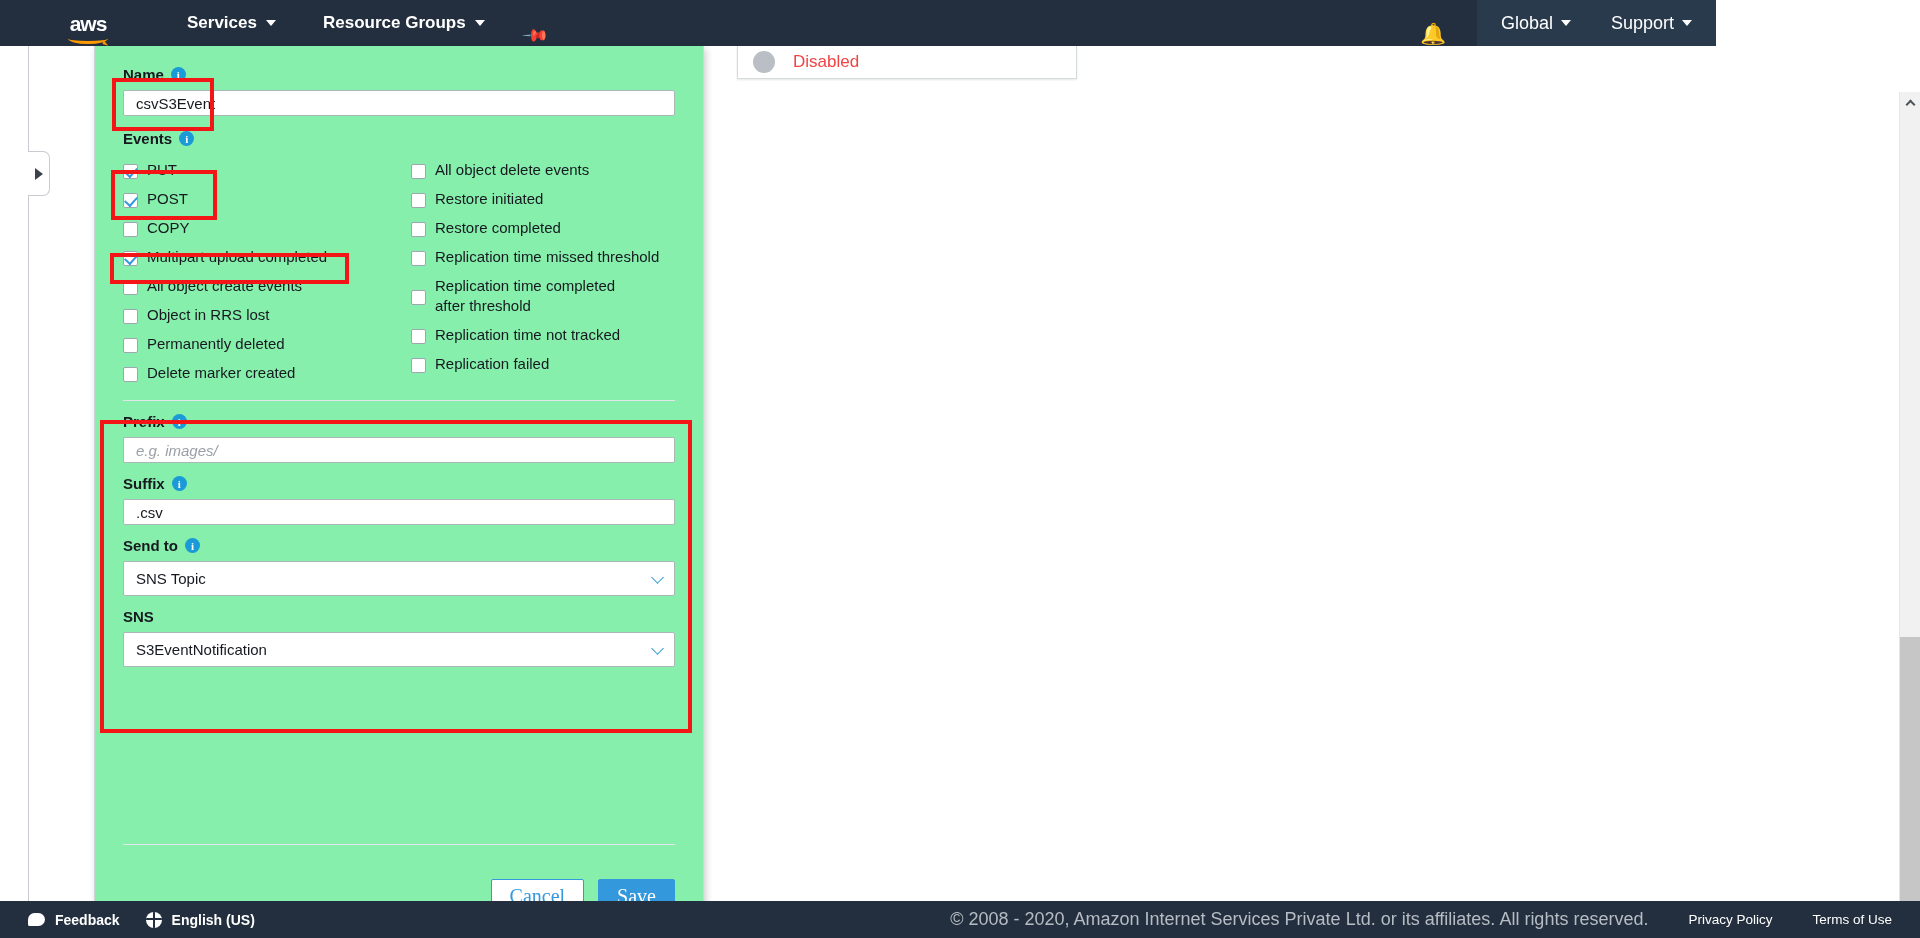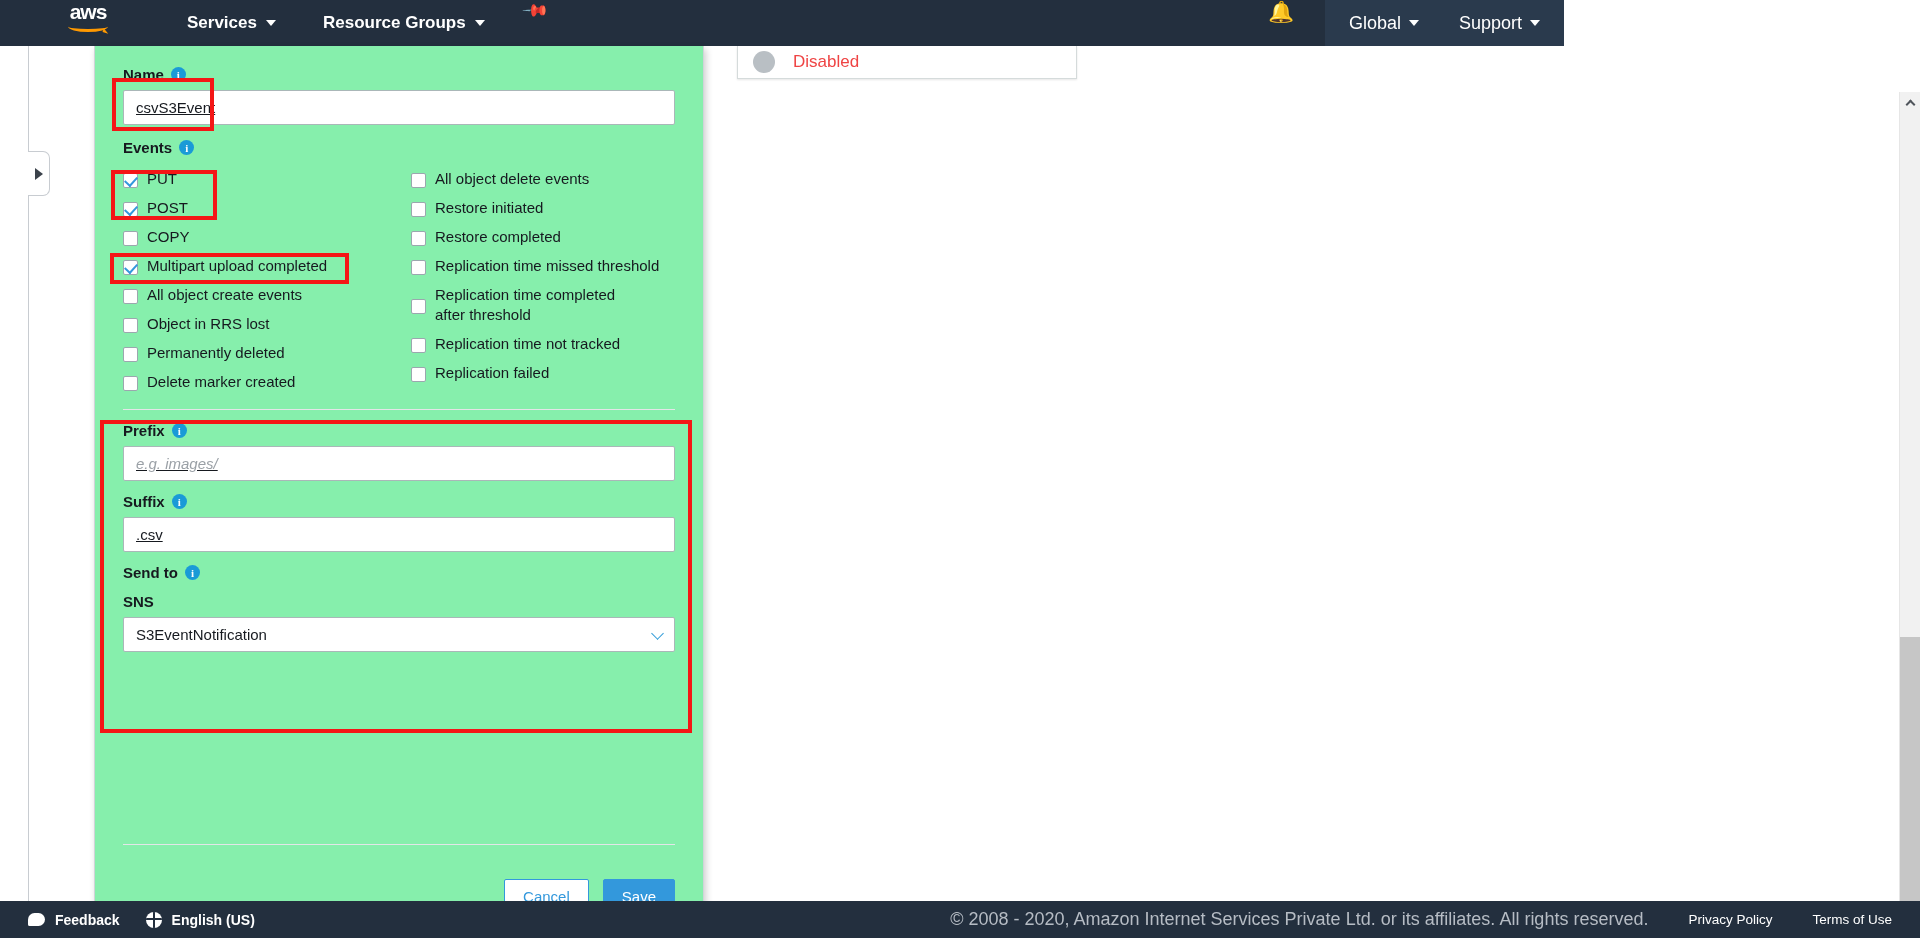--- a/index.html
+++ b/index.html
@@ -6,23 +6,23 @@
   html, body {
     width: 1920px; height: 938px;
     overflow: hidden;
     font-family: "Liberation Sans", sans-serif;
     background: #ffffff;
   }
 
   
   .navbar {
     position: absolute; top: 0; left: 0;
-    width: 1564px; height: 46px;
+    width: 1716px; height: 46px;
     background: #232f3e;
-    display: flex; align-items: flex-start;
+    display: flex; align-items: flex-end;
   }
   .aws-logo {
     margin-left: 62px;
     width: 52px; height: 34px;
     position: relative;
     display: flex; flex-direction: column;
     align-items: center; justify-content: center;
   }
   .aws-logo .aws-word {
     color: #ffffff; font-size: 21px; font-weight: bold;
@@ -142,25 +142,25 @@
   .info-icon {
     display: inline-flex; align-items: center; justify-content: center;
     width: 15px; height: 15px; border-radius: 50%;
     background: #1a9ad7; color: #ffffff;
     font-size: 11px; font-weight: bold;
     font-family: "Liberation Serif", serif;
     cursor: pointer;
   }
 
   .text-input {
-    width: 100%; height: 35px;
+    width: 100%; height: 26px;
     border: 1px solid #aab7b8; border-radius: 2px;
     padding: 0 12px; font-size: 15px; color: #16191f;
     font-family: "Liberation Sans", sans-serif;
-    background: #ffffff; outline: none; text-decoration: underline;
+    background: #ffffff; outline: none;
   }
   .text-input::placeholder { color: #9aa0a6; font-style: italic; }
 
   
   .events-section {
     margin-top: 14px;
     border-bottom: 1px solid #e3e6e8;
     padding-bottom: 13px;
   }
   .events-grid {
@@ -215,24 +215,24 @@
   
   .panel-divider {
     position: absolute; left: 28px; right: 28px; top: 798px;
     border-top: 1px solid #e3e6e8;
   }
   .panel-actions {
     position: absolute; right: 28px; top: 833px;
     display: flex; gap: 14px;
   }
   .btn {
-    font-size: 15px; height: 34px; padding: 12px 18px;
+    font-size: 20px; height: 34px; padding: 12px 18px;
     border-radius: 2px; cursor: pointer;
     display: flex; align-items: center; justify-content: center;
-    font-family: Liberation Sans, sans-serif;
+    font-family: Liberation Serif, serif;
   }
   .btn-cancel { background: #ffffff; border: 1px solid #3398dc; color: #3398dc; }
   .btn-save { background: #3398dc; border: 1px solid #3398dc; color: #ffffff; }
 
   
   .annot {
     position: absolute;
     border: 4px solid #f41616;
     pointer-events: none;
     z-index: 40;
@@ -454,20 +454,26 @@
         </div>
         <input class="text-input" type="text" value=".csv" style="">
       </div>
 
       
       <div class="field-block">
         <div class="field-label">
           <span>Send to</span>
           <span class="info-icon">i</span>
         </div>
+        <div class="select-wrap">
+          <div class="select-box">
+            <span>SNS Topic</span>
+          </div>
+          <span class="select-chev"></span>
+        </div>
       </div>
 
       
       <div class="field-block">
         <div class="field-label">
           <span>SNS</span>
         </div>
         <div class="select-wrap">
           <div class="select-box">
             <span>S3EventNotification</span>

